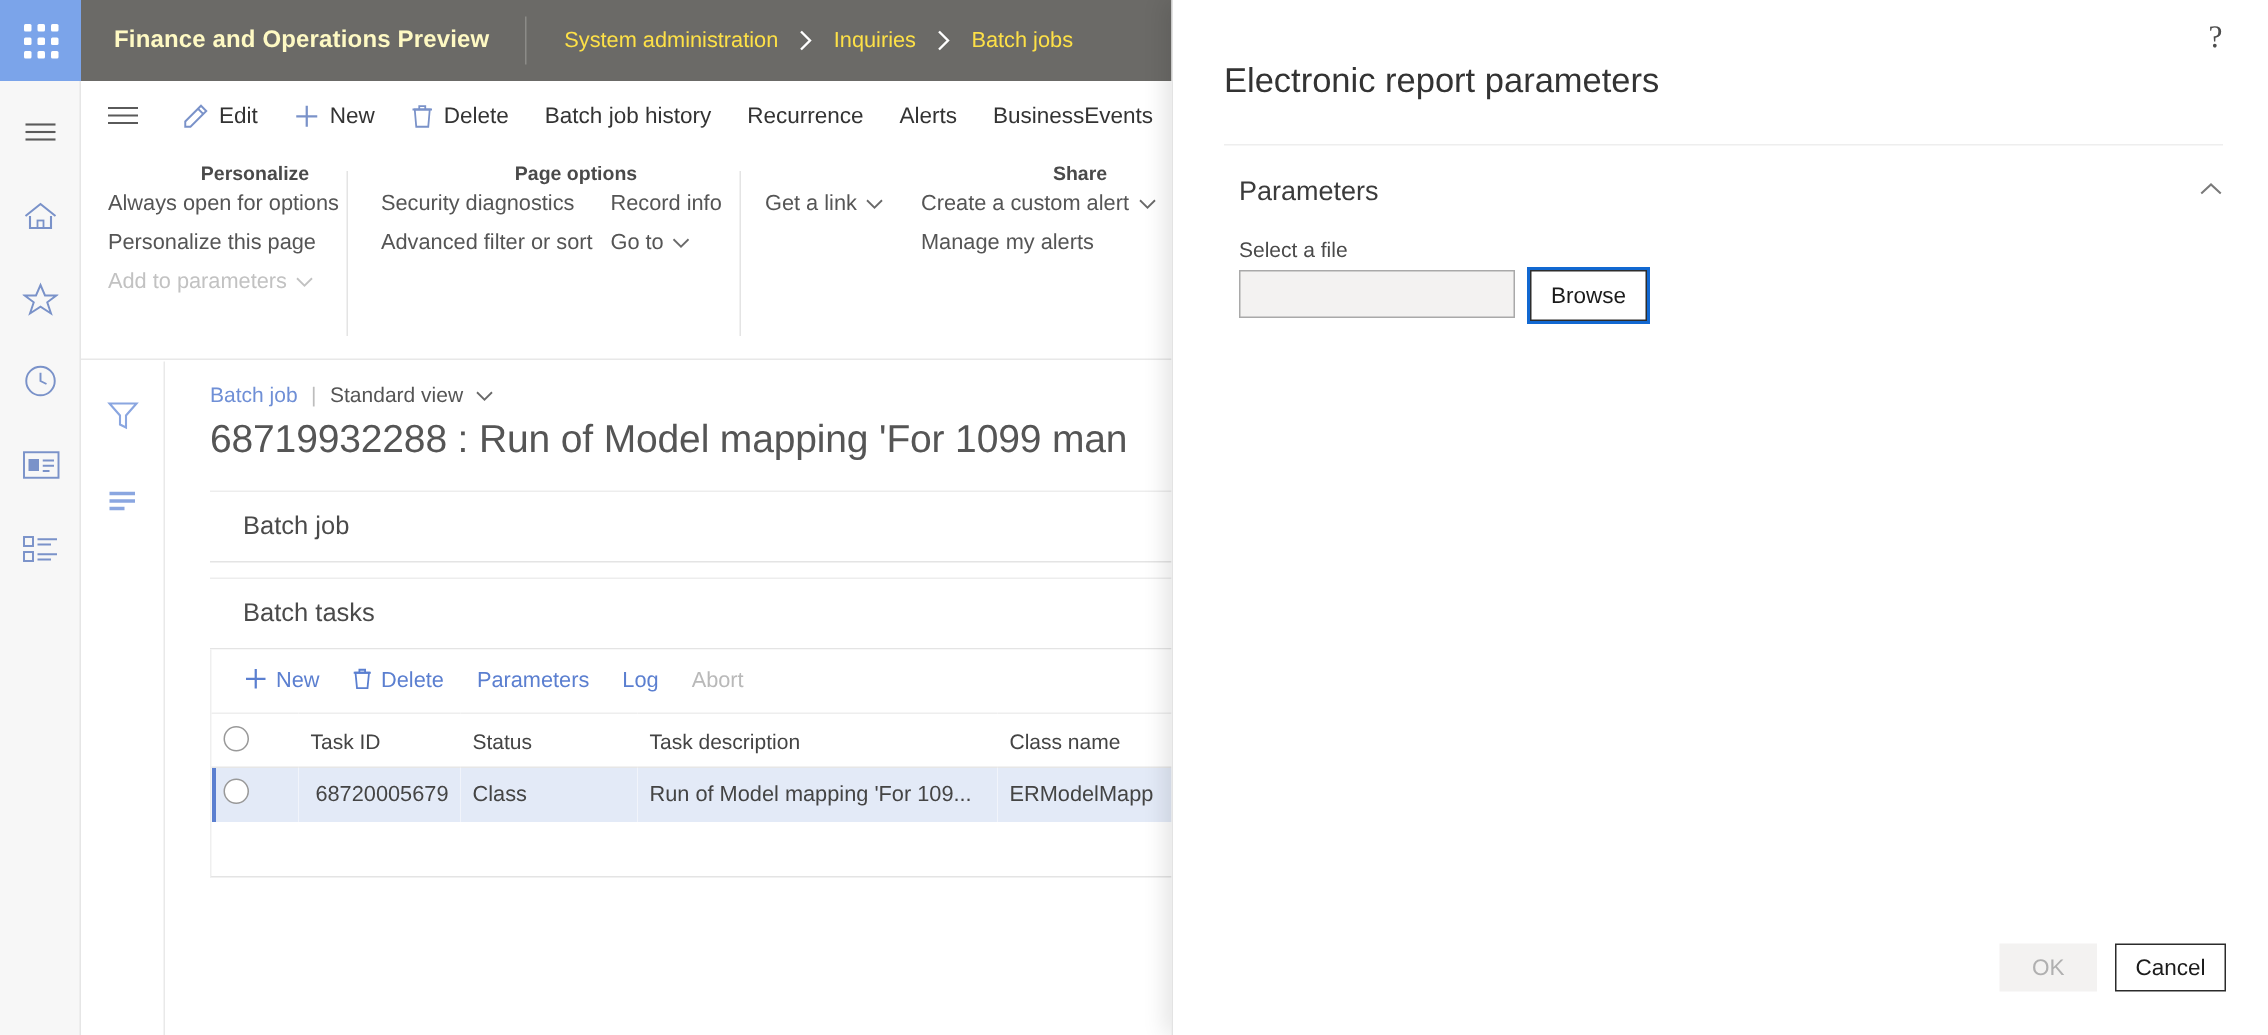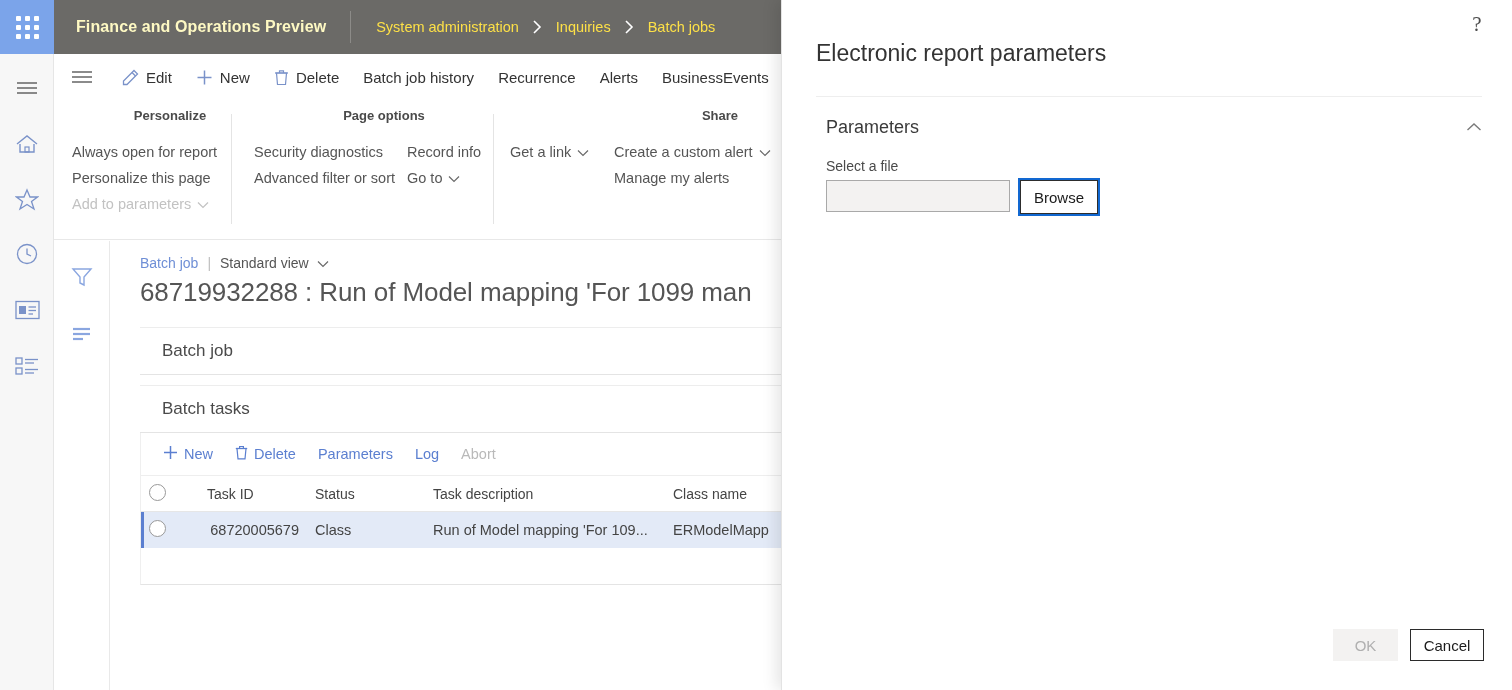--- a/index.html
+++ b/index.html
@@ -73,21 +73,21 @@
   .cmd-item .ico { display: flex; align-items: center; }
 
   
   .ribbon {
     position: absolute; left: 54px; top: 100px; width: 1458px; height: 140px;
     background: #ffffff; border-bottom: 1px solid #e8e8e8;
   }
   .rib-group { position: absolute; top: 8px; }
   .rib-title {
     font-size: 13px; color: #4a4a4a; font-weight: bold; text-align: center;
-    margin-bottom: 16px; white-space: nowrap;
+    margin-bottom: 0; white-space: nowrap;
   }
   .rib-cols { display: flex; gap: 0; }
   .rib-col { display: flex; flex-direction: column; }
   .rib-link {
     font-size: 14.5px; color: #555555; line-height: 26px; white-space: nowrap;
     cursor: pointer; display: flex; align-items: center; gap: 6px;
   }
   .rib-link.disabled { color: #c2c2c2; }
   .rib-sep {
     position: absolute; top: 14px; width: 1px; height: 110px; background: #e4e4e4;
@@ -368,21 +368,21 @@
     </div>
   </div>
 
   <div class="ribbon">
 
     <div class="rib-group" style="left:18px; width:196px;">
       <div class="rib-title">Personalize</div>
       <div class="rib-cols">
         <div class="rib-col">
           <div class="rib-link">
-            <span>Always open for report</span>
+            <span>Always open for options</span>
           </div>
           <div class="rib-link">
             <span>Personalize this page</span>
           </div>
           <div class="rib-link disabled">
             <span>Add to parameters</span>
             <span class="chev-sm">
               <svg width="12" height="8" viewBox="0 0 12 8">
                   <path d="M1 1.5 L6 6.5 L11 1.5" stroke="#c2c2c2" stroke-width="1.2" fill="none"></path>
                 </svg>

